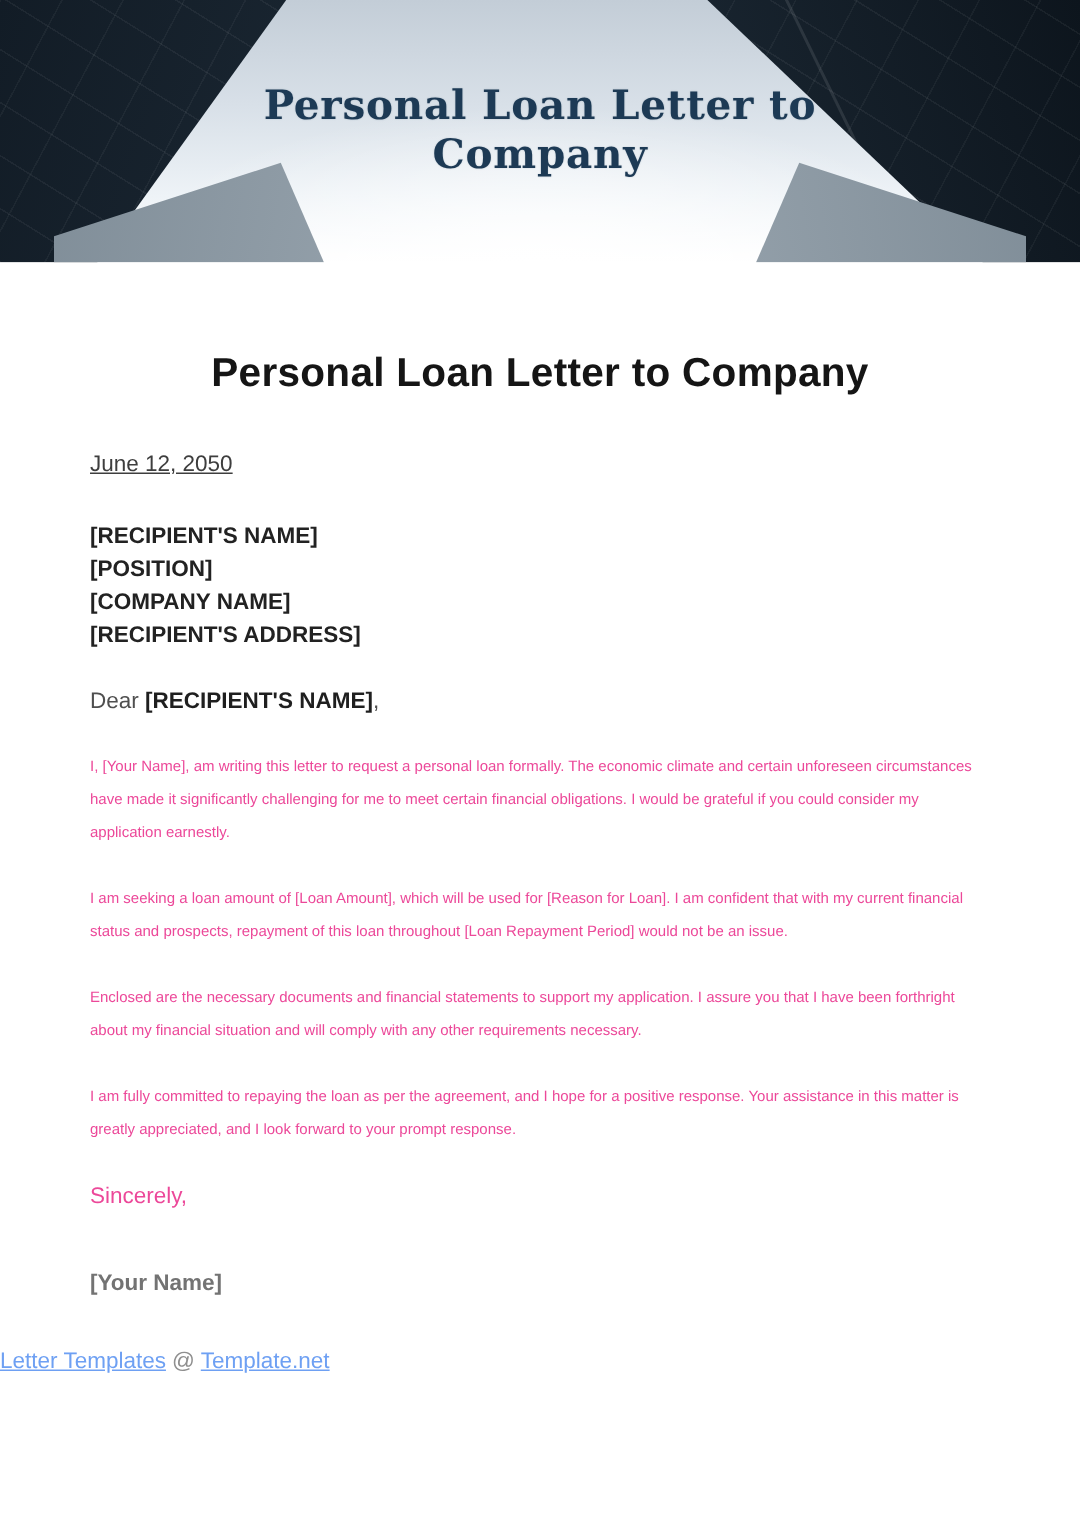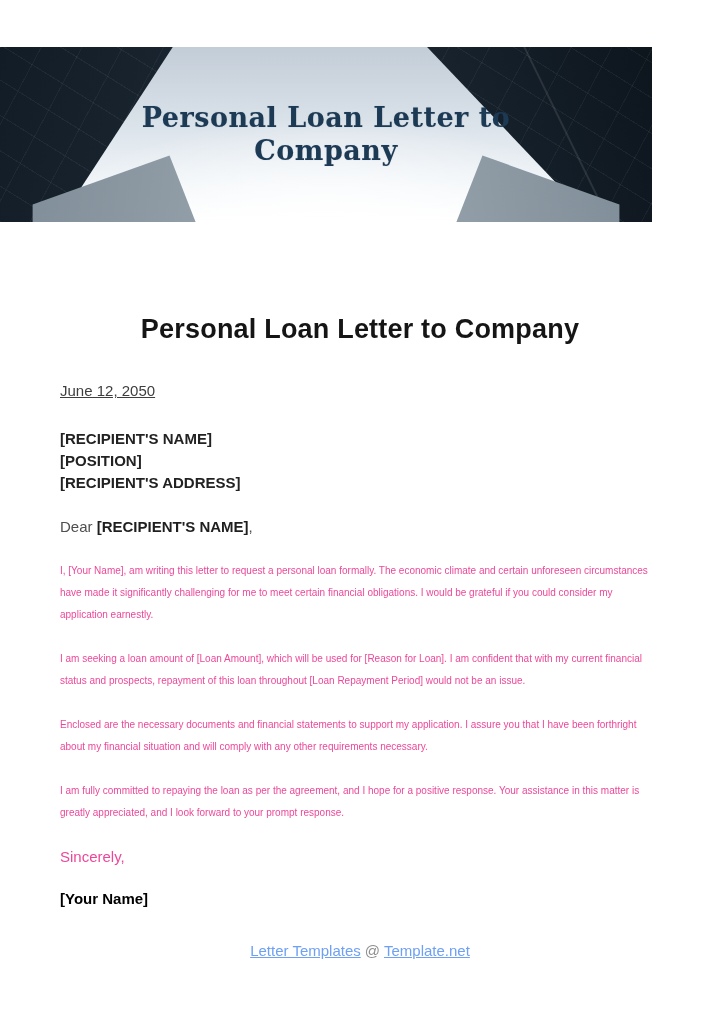--- a/index.html
+++ b/index.html
@@ -7,26 +7,25 @@
     width:720px; min-height:1019px;
     background:#ffffff;
     font-family:"Liberation Sans", sans-serif;
     position:relative;
     overflow:hidden;
   }
 
   
   .hero {
     position:relative;
-    width:652px; height:175px;
+    width:720px; height:175px;
     overflow:hidden;
     background:
       radial-gradient(ellipse 420px 160px at 50% 100%, rgba(255,255,255,0.95) 0%, rgba(255,255,255,0) 65%),
       linear-gradient(to bottom, #c3cdd7 0%, #d8e0e8 40%, #eef3f7 75%, #ffffff 100%);
-    margin-top: 47px;
   }
   .bldg { position:absolute; inset:0; }
   .bldg-left {
     clip-path: polygon(0 0, 26.5% 0, 9% 100%, 0 100%);
     background: linear-gradient(108deg, #121c26 0%, #1d2a36 45%, #2e3e4c 78%, #43545f 100%);
   }
   .bldg-right {
     clip-path: polygon(65.5% 0, 100% 0, 100% 100%, 91% 100%);
     background: linear-gradient(252deg, #0d151d 0%, #1c2935 45%, #2d3d4b 80%, #41525e 100%);
   }
@@ -55,38 +54,37 @@
     font-weight:700;
     font-size:27px; line-height:33px;
     color:#1d3a55;
     letter-spacing:0.5px;
     text-shadow:0 0 1px rgba(29,58,85,0.25);
   }
 
   
   .doc { padding:0 60px; }
   .doc-title {
-    margin:92px 0 0;
+    margin:58px 0 0;
     text-align:center;
     font-size:27px; line-height:30px;
     font-weight:700; color:#151515;
     letter-spacing:0.2px;
   }
   .date { margin-top:36px; font-size:15px; line-height:22px; color:#3e3e3e;text-decoration:underline; }
   .recipient { margin-top:26px; font-size:15px; line-height:22px; font-weight:700; color:#222222; }
   .salutation { margin-top:22px; font-size:15px; line-height:22px; color:#4f4f4f; }
   .salutation b { color:#1f1f1f; }
   .para { margin:22px 0 0; font-size:10px; line-height:22px; color:#ec4899; }
   .closing { margin-top:22px; font-size:15px; line-height:22px; color:#ec4899; }
-  .signature { margin-top:20px; font-size:15px; line-height:22px; font-weight:700; color:#000000; }
+  .signature { margin-top:36px; font-size:15px; line-height:22px; font-weight:700; color:#737373; }
 
   
   .footer {
     margin-top:30px;
-    text-align:center;
     font-size:15px; line-height:22px;
   }
   .footer a { color:#6ea0f3; text-decoration:underline; cursor:pointer; }
   .footer .sep { color:#8f8f8f; margin:0 4px; }
 </style>
 </head>
 <body>
 
 <div class="hero">
   <div class="bldg bldg-left">
@@ -106,20 +104,21 @@
 </div>
 
 <div class="doc">
   <h1 class="doc-title">Personal Loan Letter to Company</h1>
 
   <div class="date">June 12, 2050</div>
 
   <div class="recipient">
     <div>[RECIPIENT'S NAME]</div>
     <div>[POSITION]</div>
+    <div>[COMPANY NAME]</div>
     <div>[RECIPIENT'S ADDRESS]</div>
   </div>
 
   <div class="salutation"><span>Dear </span><b>[RECIPIENT'S NAME]</b><span>,</span></div>
 
   <p class="para">I, [Your Name], am writing this letter to request a personal loan formally. The economic climate and certain unforeseen circumstances have made it significantly challenging for me to meet certain financial obligations. I would be grateful if you could consider my application earnestly.</p>
   <p class="para">I am seeking a loan amount of [Loan Amount], which will be used for [Reason for Loan]. I am confident that with my current financial status and prospects, repayment of this loan throughout [Loan Repayment Period] would not be an issue.</p>
   <p class="para">Enclosed are the necessary documents and financial statements to support my application. I assure you that I have been forthright about my financial situation and will comply with any other requirements necessary.</p>
   <p class="para">I am fully committed to repaying the loan as per the agreement, and I hope for a positive response. Your assistance in this matter is greatly appreciated, and I look forward to your prompt response.</p>
 

